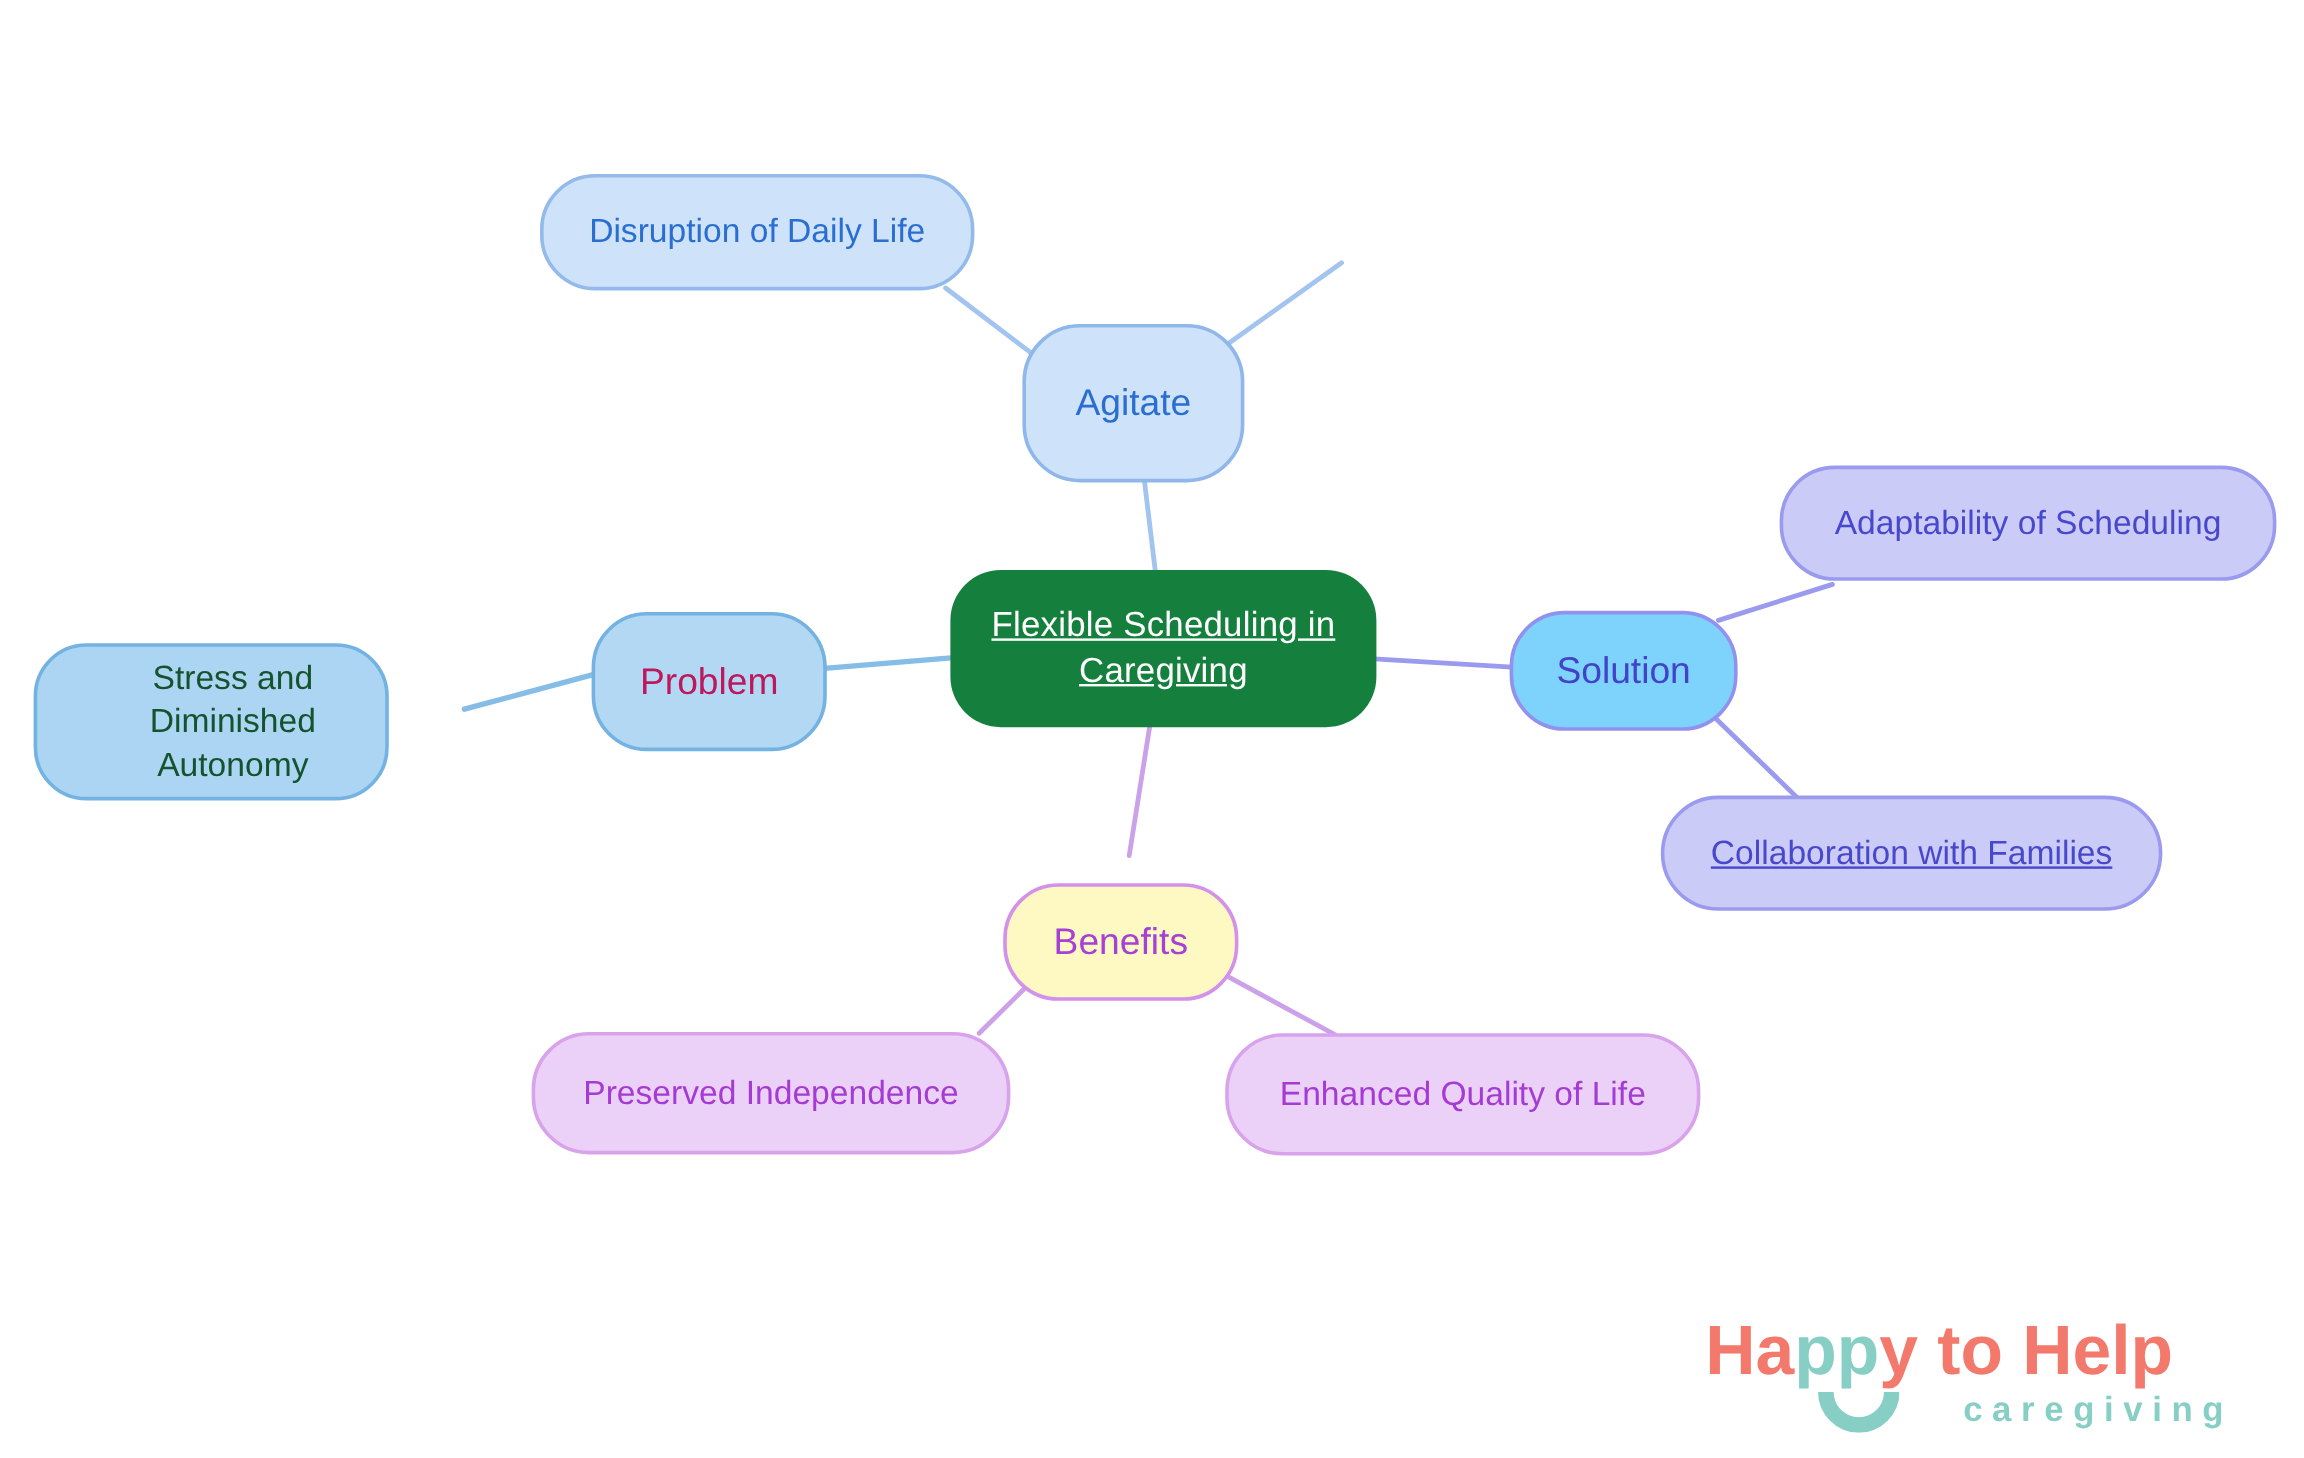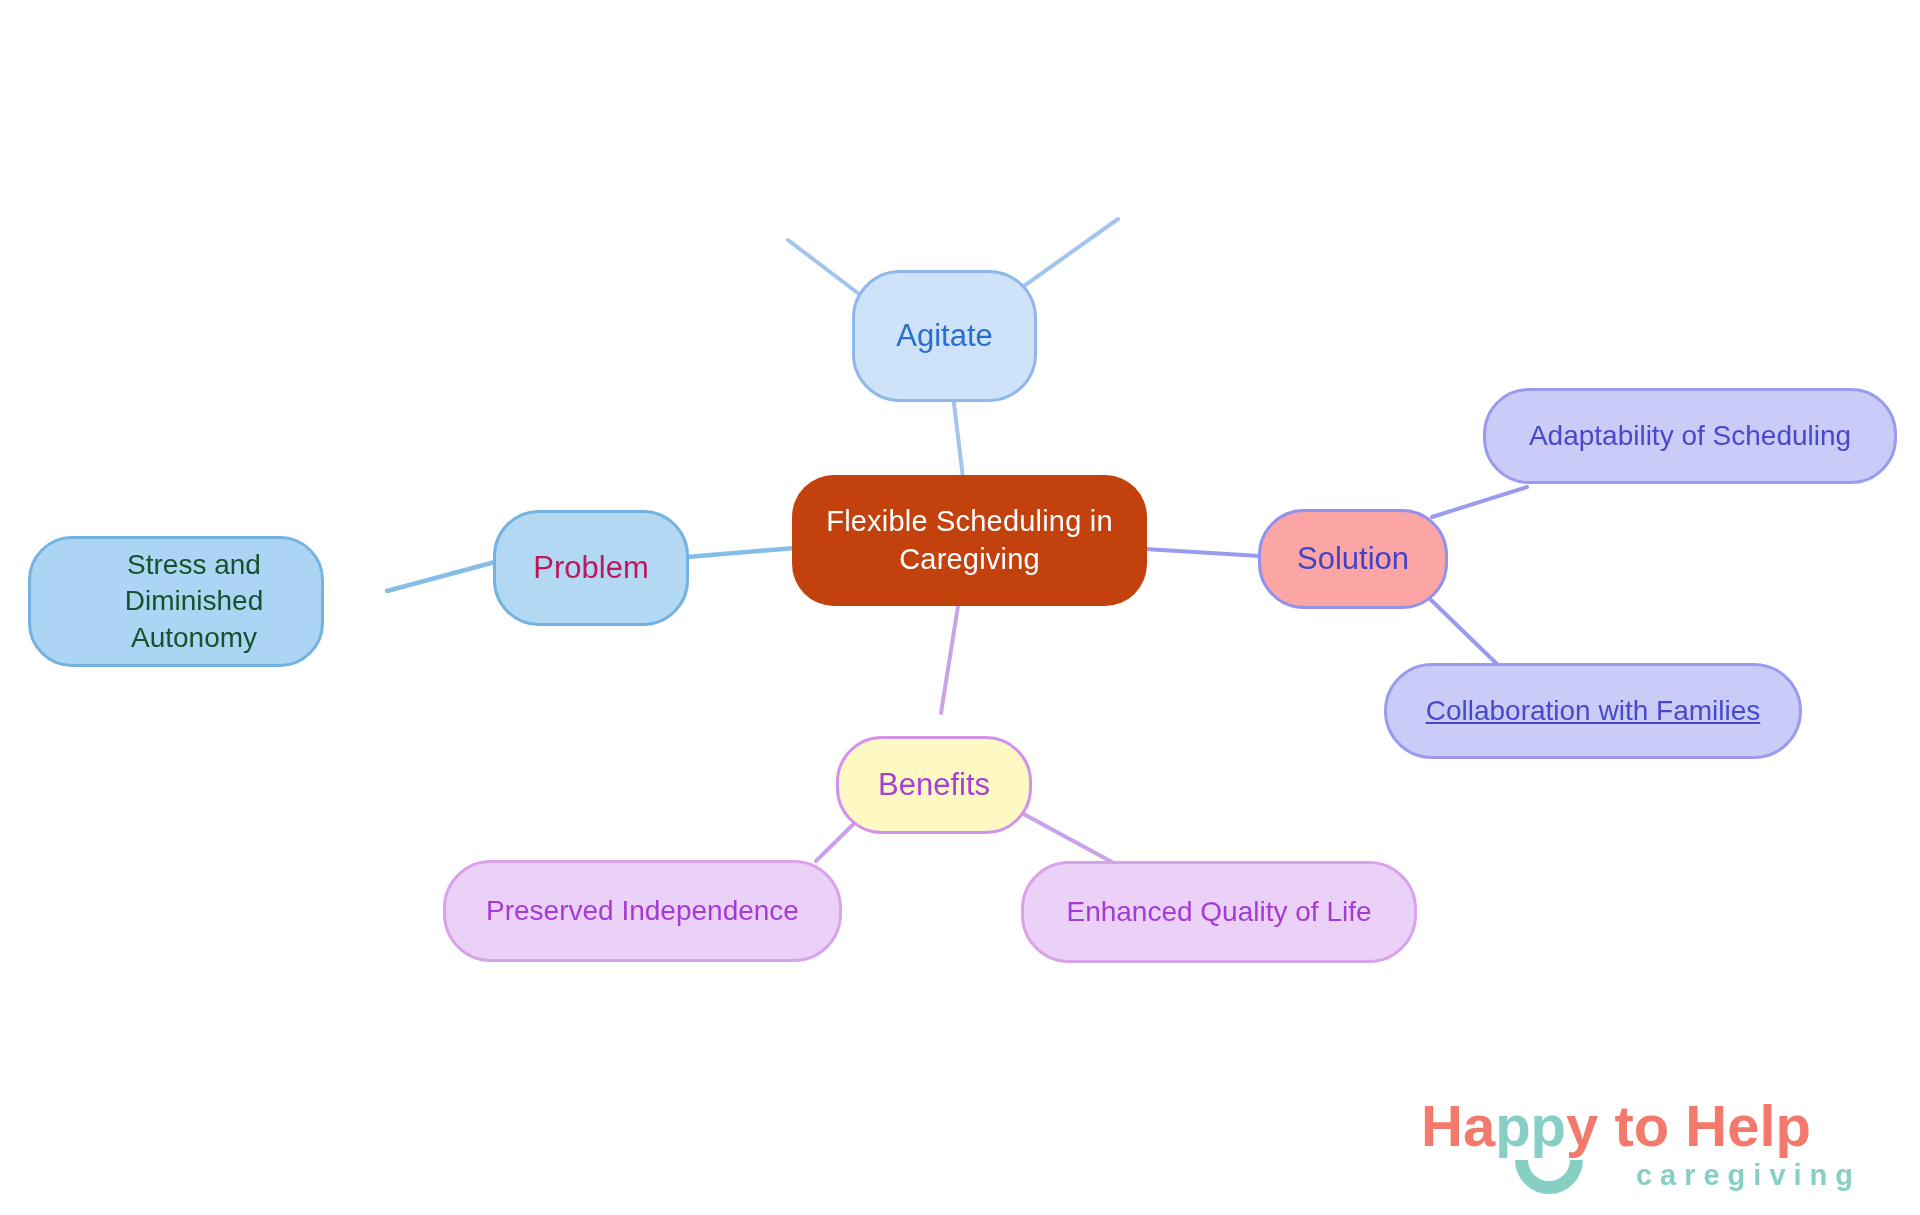--- a/index.html
+++ b/index.html
@@ -53,36 +53,39 @@
     <line x1="387" y1="591" x2="495" y2="562" stroke-width="4.5" stroke="#85BDE7"></line>
     <line x1="687" y1="557" x2="795" y2="548" stroke-width="4.5" stroke="#85BDE7"></line>
     <line x1="1145" y1="549" x2="1260" y2="556" stroke-width="4" stroke="#9A9AEE"></line>
     <line x1="1432" y1="517" x2="1527" y2="487" stroke-width="4" stroke="#9A9AEE"></line>
     <line x1="1430" y1="599" x2="1499" y2="666" stroke-width="4" stroke="#9A9AEE"></line>
     <line x1="958" y1="606" x2="941" y2="713" stroke-width="4" stroke="#CBA2E9"></line>
     <line x1="880" y1="798" x2="816" y2="861" stroke-width="4" stroke="#CBA2E9"></line>
     <line x1="996" y1="799" x2="1112" y2="862" stroke-width="4" stroke="#CBA2E9"></line>
   </svg>
 
-  <div class="node center-node" style="left: 792px; top: 475px; width: 355px; height: 131px; border-radius: 42px; font-size: 29px; background: #c2410c; border-color: rgb(21, 27, 38); color: rgb(255, 255, 255);">
+  <div class="node center-node" style="left: 792px; top: 475px; width: 355px; height: 131px; border-radius: 42px; font-size: 29px; background: #15803d; border-color: rgb(21, 27, 38); color: rgb(255, 255, 255); text-decoration: underline;">
     <span class="node-label" style="max-width:320px;">Flexible Scheduling in Caregiving</span>
   </div>
 
   <div class="node" style="left: 852px; top: 270px; width: 185px; height: 132px; border-radius: 48px; font-size: 31px; background: rgb(206, 226, 249); border-color: rgb(143, 183, 234); color: rgb(42, 111, 208);">
     <span class="node-label">Agitate</span>
+  </div>
+  <div class="node" style="left: 450px; top: 145px; width: 362px; height: 97px; border-radius: 46px; font-size: 28px; background: rgb(206, 226, 249); border-color: rgb(147, 186, 235); color: rgb(42, 111, 208);">
+    <span class="node-label">Disruption of Daily Life</span>
   </div>
 
   <div class="node" style="left: 493px; top: 510px; width: 196px; height: 116px; border-radius: 46px; font-size: 31px; background: rgb(178, 216, 244); border-color: rgb(116, 178, 226); color: #be185d;">
     <span class="node-label">Problem</span>
   </div>
   <div class="node" style="left: 28px; top: 536px; width: 296px; height: 131px; border-radius: 44px; font-size: 28px; background: rgb(171, 213, 243); border-color: rgb(116, 178, 226); color: #14532d; padding-left: 36px;">
     <span class="node-label" style="max-width:300px;">Stress and Diminished Autonomy</span>
   </div>
 
-  <div class="node" style="left: 1258px; top: 509px; width: 190px; height: 100px; border-radius: 46px; font-size: 31px; background: #fca5a5; border-color: rgb(146, 146, 238); color: rgb(67, 67, 200); justify-content: center;">
+  <div class="node" style="left: 1258px; top: 509px; width: 190px; height: 100px; border-radius: 46px; font-size: 31px; background: #7dd3fc; border-color: rgb(146, 146, 238); color: rgb(67, 67, 200); justify-content: center;">
     <span class="node-label">Solution</span>
   </div>
   <div class="node" style="left: 1483px; top: 388px; width: 414px; height: 96px; border-radius: 46px; font-size: 28px; background: rgb(203, 203, 247); border-color: rgb(154, 154, 239); color: rgb(72, 72, 204);">
     <span class="node-label">Adaptability of Scheduling</span>
   </div>
   <div class="node" style="left: 1384px; top: 663px; width: 418px; height: 96px; border-radius: 50px; font-size: 28px; background: rgb(203, 203, 247); border-color: rgb(154, 154, 239); color: rgb(72, 72, 204); text-decoration: underline;">
     <span class="node-label">Collaboration with Families</span>
   </div>
 
   <div class="node" style="left: 836px; top: 736px; width: 196px; height: 98px; border-radius: 46px; font-size: 31px; background: #fef9c3; border-color: rgb(211, 145, 234); color: rgb(166, 64, 214);">

